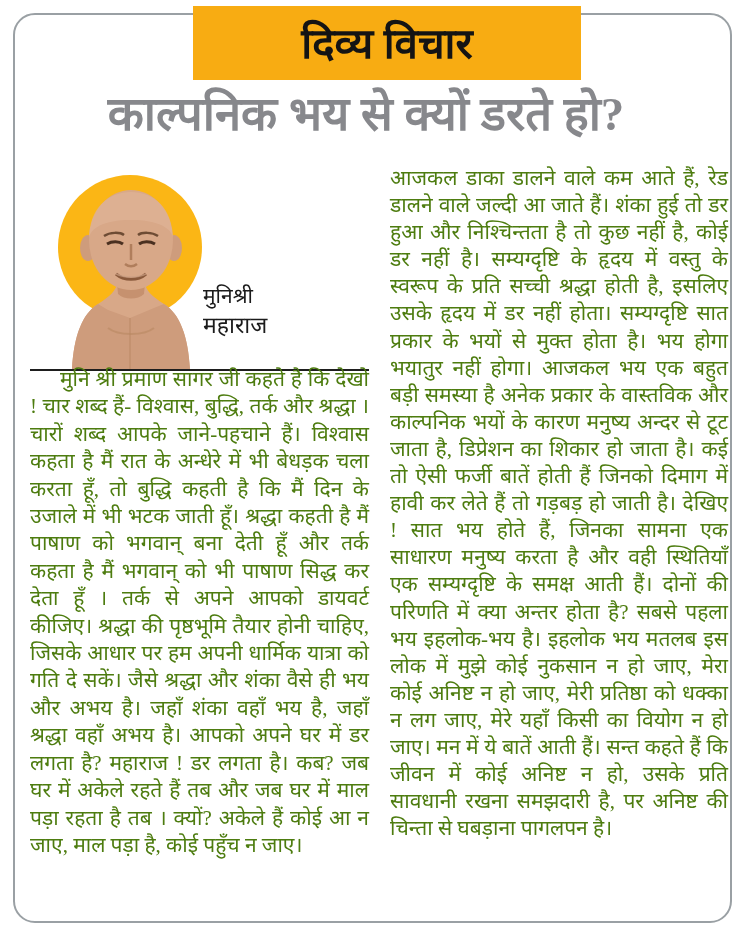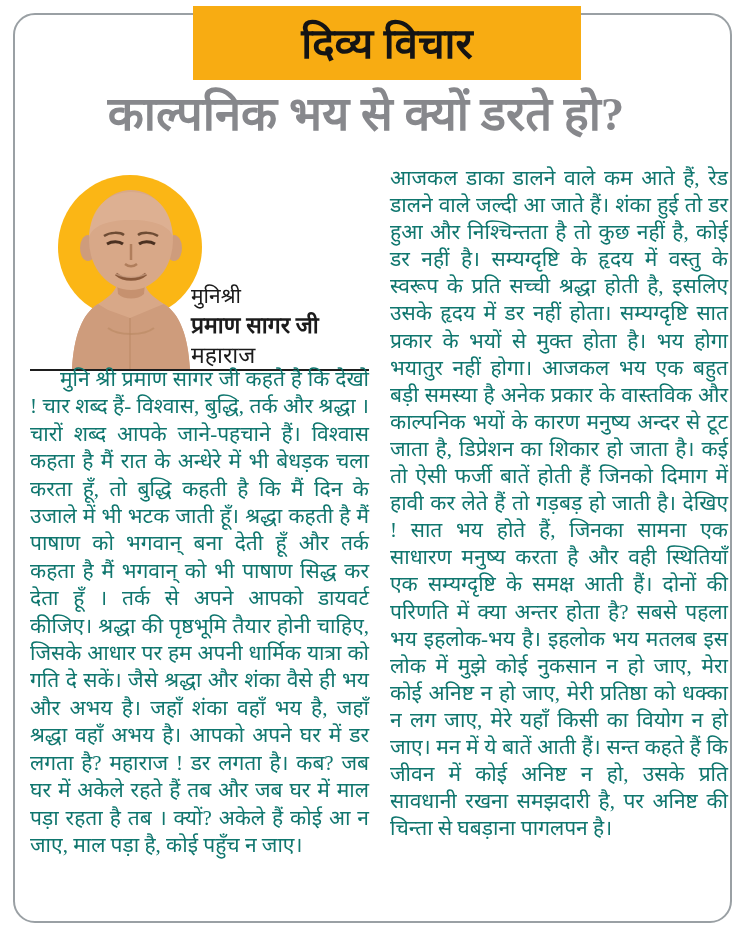--- a/index.html
+++ b/index.html
@@ -21,33 +21,33 @@
     padding-top:2px;
   }
   .headline{
     position:absolute;left:0;top:84px;width:732px;text-align:center;
     font-size:47px;font-weight:bold;color:#87888c;z-index:2;line-height:1.3;
   }
   .photo-wrap{
     position:absolute;left:30px;top:168px;width:185px;height:201px;z-index:2;
   }
   .caption{
-    position:absolute;left:191px;top:281px;width:168px;z-index:2;
+    position:absolute;left:203px;top:281px;width:168px;z-index:2;
     line-height:30px;color:#1b1b1b;
   }
   .caption .l1{font-size:21px;display:block;}
   .caption .l2{font-size:23px;font-weight:bold;display:block;}
   .caption .l3{font-size:23px;display:block;}
   .photo-divider{
     position:absolute;left:30px;top:369px;width:339px;height:2px;
     background:#1e1e1e;z-index:2;
   }
   .col{
     position:absolute;z-index:2;text-align:justify;
-    font-size:21px;color:#0f766e;
+    font-size:21px;color:#4d7c0f;
     text-justify:inter-word;
   }
   .col-left{
     left:30px;top:366px;width:339px;line-height:27.4px;
   }
   .col-left p{margin:0;text-indent:30px;}
   .col-right{
     left:390px;top:165px;width:338px;line-height:27.1px;
   }
   .col-right p{margin:0;}
@@ -90,21 +90,20 @@
 
     <path d="M 101 76 L 101 92 M 95 96 C 99 99 103 99 107 96" stroke="#B07E5C" stroke-width="2.5" fill="none"></path>
 
     <path d="M 86 106 C 94 113 108 113 116 106" stroke="#8a5a3c" stroke-width="3" fill="none"></path>
     <path d="M 86 106 C 94 110 108 110 116 106" stroke="#caa085" stroke-width="1.5" fill="none" opacity="0.7"></path>
   </svg>
 </div>
 
 <div class="caption">
   <span class="l1">मुनिश्री</span>
-  <span class="l2">प्रमाण सागर जी</span>
   <span class="l3">महाराज</span>
 </div>
 
 <div class="photo-divider"></div>
 
 <div class="col col-left">
   <p>मुनि श्री प्रमाण सागर जी कहते है कि देखो ! चार शब्द हैं- विश्वास, बुद्धि, तर्क और श्रद्धा । चारों शब्द आपके जाने-पहचाने हैं। विश्वास कहता है मैं रात के अन्धेरे में भी बेधड़क चला करता हूँ, तो बुद्धि कहती है कि मैं दिन के उजाले में भी भटक जाती हूँ। श्रद्धा कहती है मैं पाषाण को भगवान् बना देती हूँ और तर्क कहता है मैं भगवान् को भी पाषाण सिद्ध कर देता हूँ । तर्क से अपने आपको डायवर्ट कीजिए। श्रद्धा की पृष्ठभूमि तैयार होनी चाहिए, जिसके आधार पर हम अपनी धार्मिक यात्रा को गति दे सकें। जैसे श्रद्धा और शंका वैसे ही भय और अभय है। जहाँ शंका वहाँ भय है, जहाँ श्रद्धा वहाँ अभय है। आपको अपने घर में डर लगता है? महाराज ! डर लगता है। कब? जब घर में अकेले रहते हैं तब और जब घर में माल पड़ा रहता है तब । क्यों? अकेले हैं कोई आ न जाए, माल पड़ा है, कोई पहुँच न जाए।</p>
 </div>
 
 <div class="col col-right">

